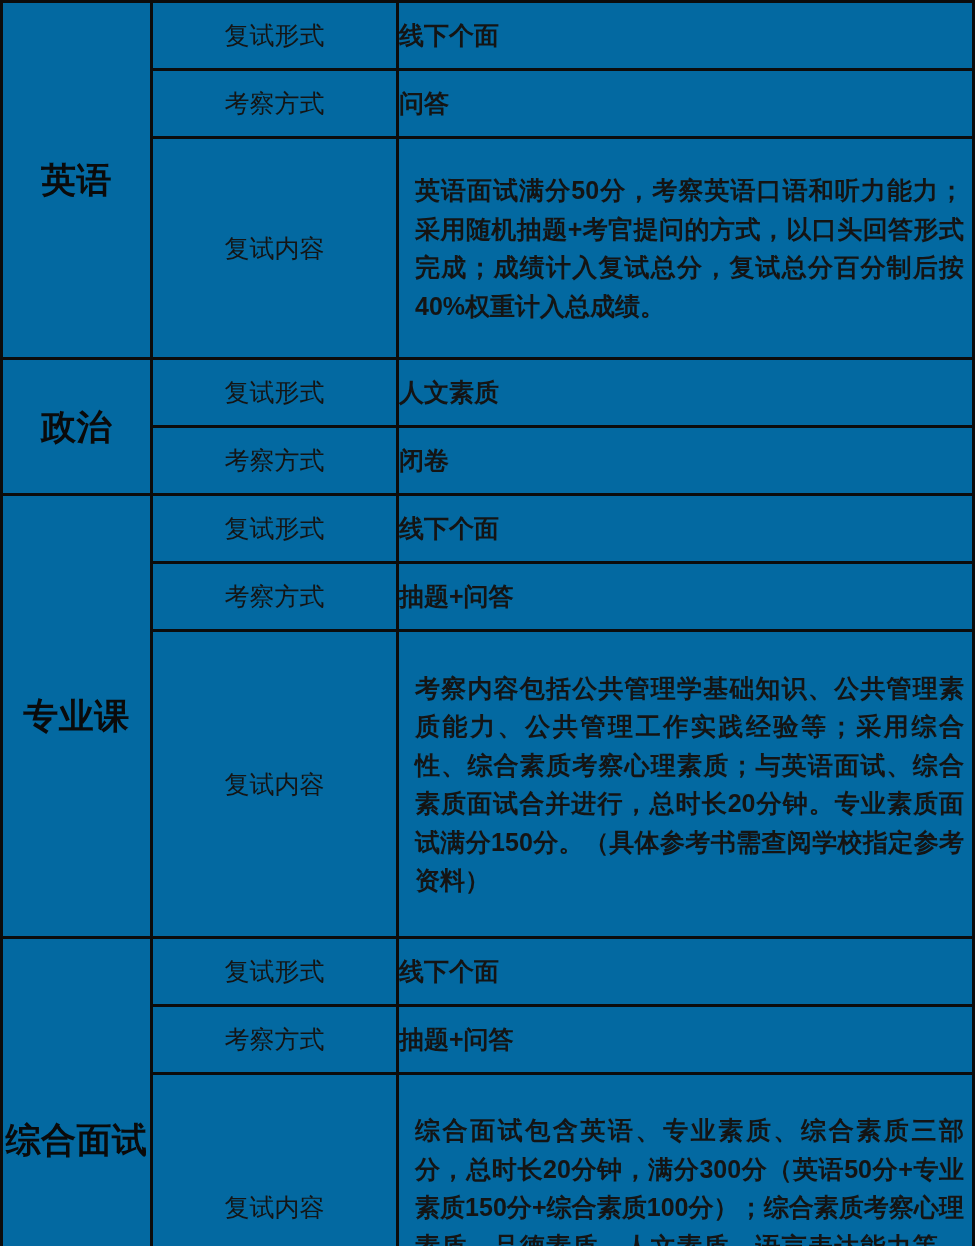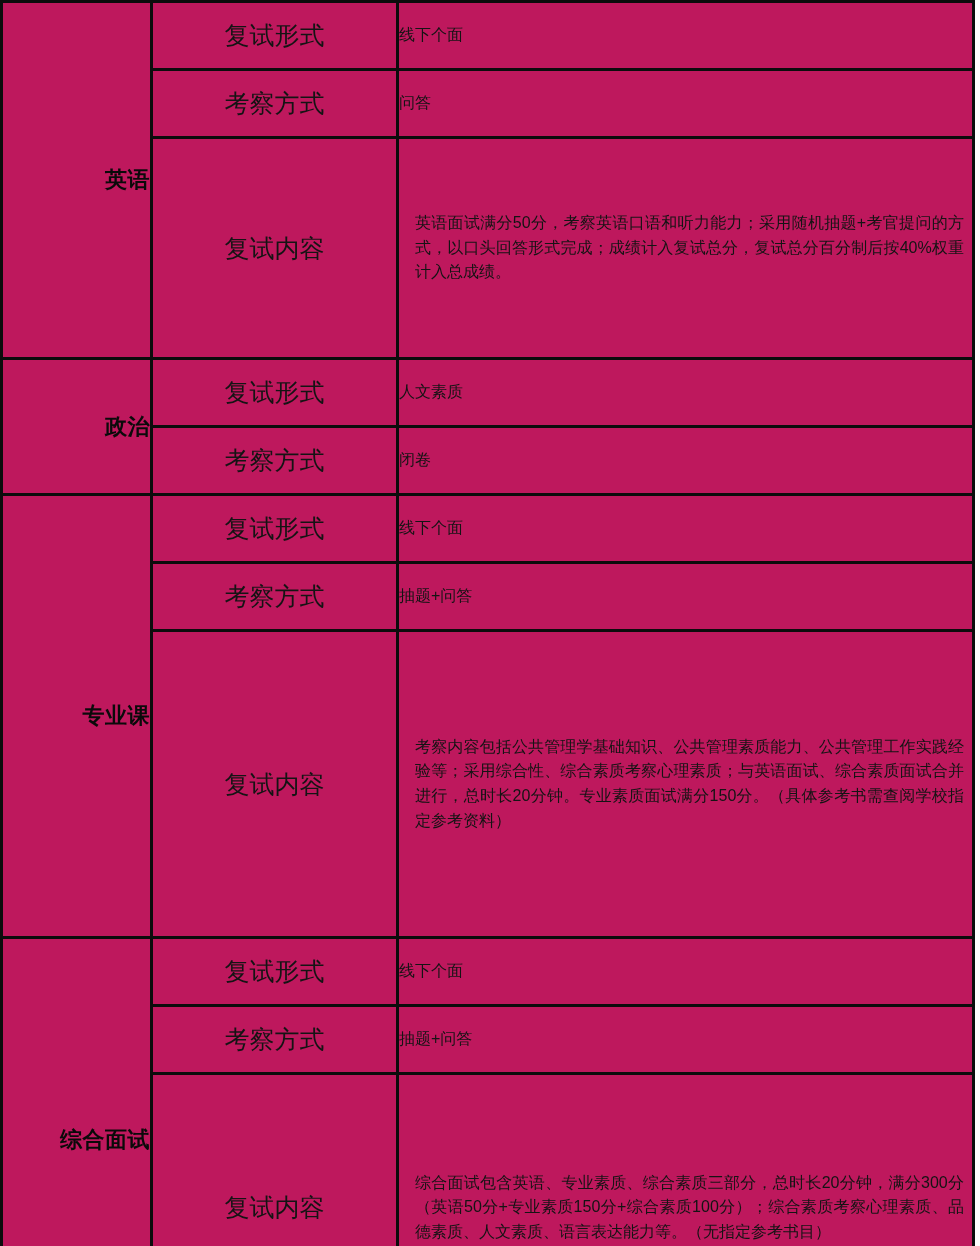--- a/index.html
+++ b/index.html
@@ -27,57 +27,57 @@
   table.exam-table {
     border-collapse: collapse;
     table-layout: fixed;
     width: 972px;
     margin: 0;
     background: #ffffff;
   }
 
   table.exam-table td {
     border: 3px solid #0c0c0c;
-    background: #be185d;
+    background: #0369a1;
     vertical-align: middle;
     padding: 0;
   }
 
   
   col.c-group   { width: 150px; }
   col.c-attr    { width: 246px; }
   col.c-content { width: 576px; }
 
   
   td.group-cell {
-    text-align: right;
+    text-align: center;
     font-weight: bold;
-    font-size: 22px;
+    font-size: 35px;
     letter-spacing: 0.5px;
     line-height: 1.25;
     color: #0a0a0a;
   }
 
   
   td.attr-cell {
     text-align: center;
     font-size: 25px;
     line-height: 1.3;
     color: #141414;
     font-weight: normal;
   }
 
   
   td.content-cell {
     text-align: left;
-    font-size: 16px;
+    font-size: 25px;
     line-height: 1.3;
     color: #141414;
     padding: 0 14px 0 16px;
-    font-weight: normal;
+    font-weight: bold;
   }
 
   td.content-cell.para {
     line-height: 1.54;
     padding: 14px 8px 14px 16px;
     text-align: justify;
     text-justify: inter-ideograph;
   }
 
   

